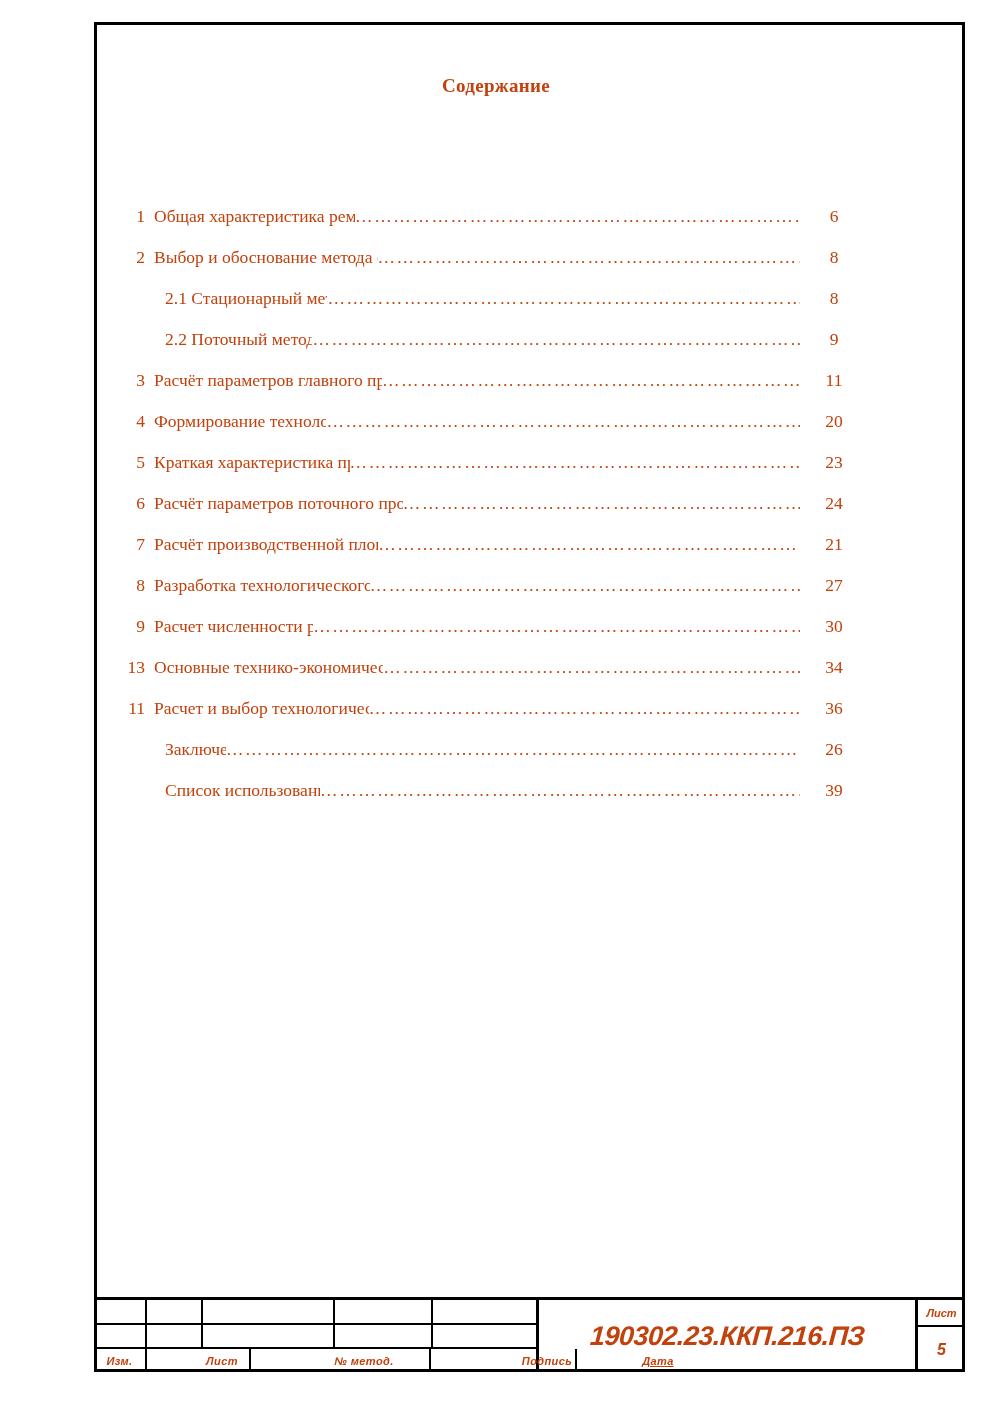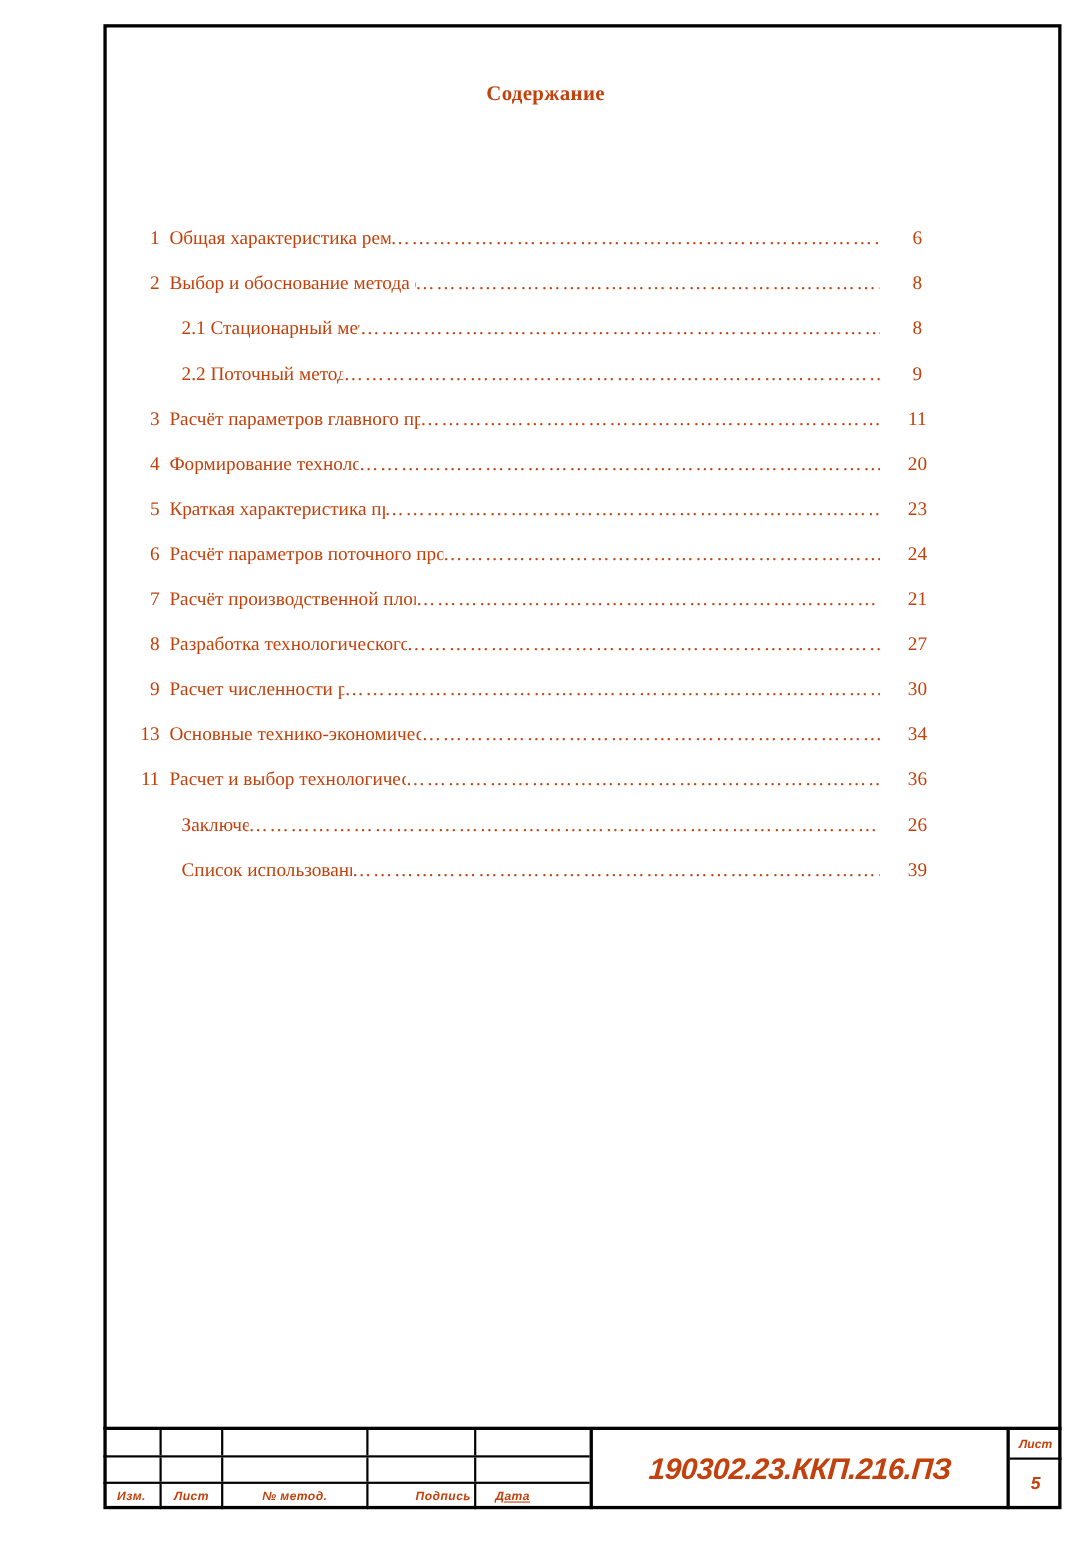--- a/index.html
+++ b/index.html
@@ -117,21 +117,21 @@
     box-sizing: border-box;
     border-right: 3px solid #000;
   }
 
   .stamp-row {
     display: flex;
     flex: 1 1 0;
     box-sizing: border-box;
     border-bottom: 2px solid #000;
   }
-  .stamp-row:last-child { border-bottom: none; }
+  .stamp-row:last-child { border-bottom: none; gap: 48px; }
 
   .stamp-cell {
     box-sizing: border-box;
     border-right: 2px solid #000;
     display: flex;
     align-items: center;
     justify-content: center;
     font-size: 11px;
     font-style: italic;
     font-weight: bold;

